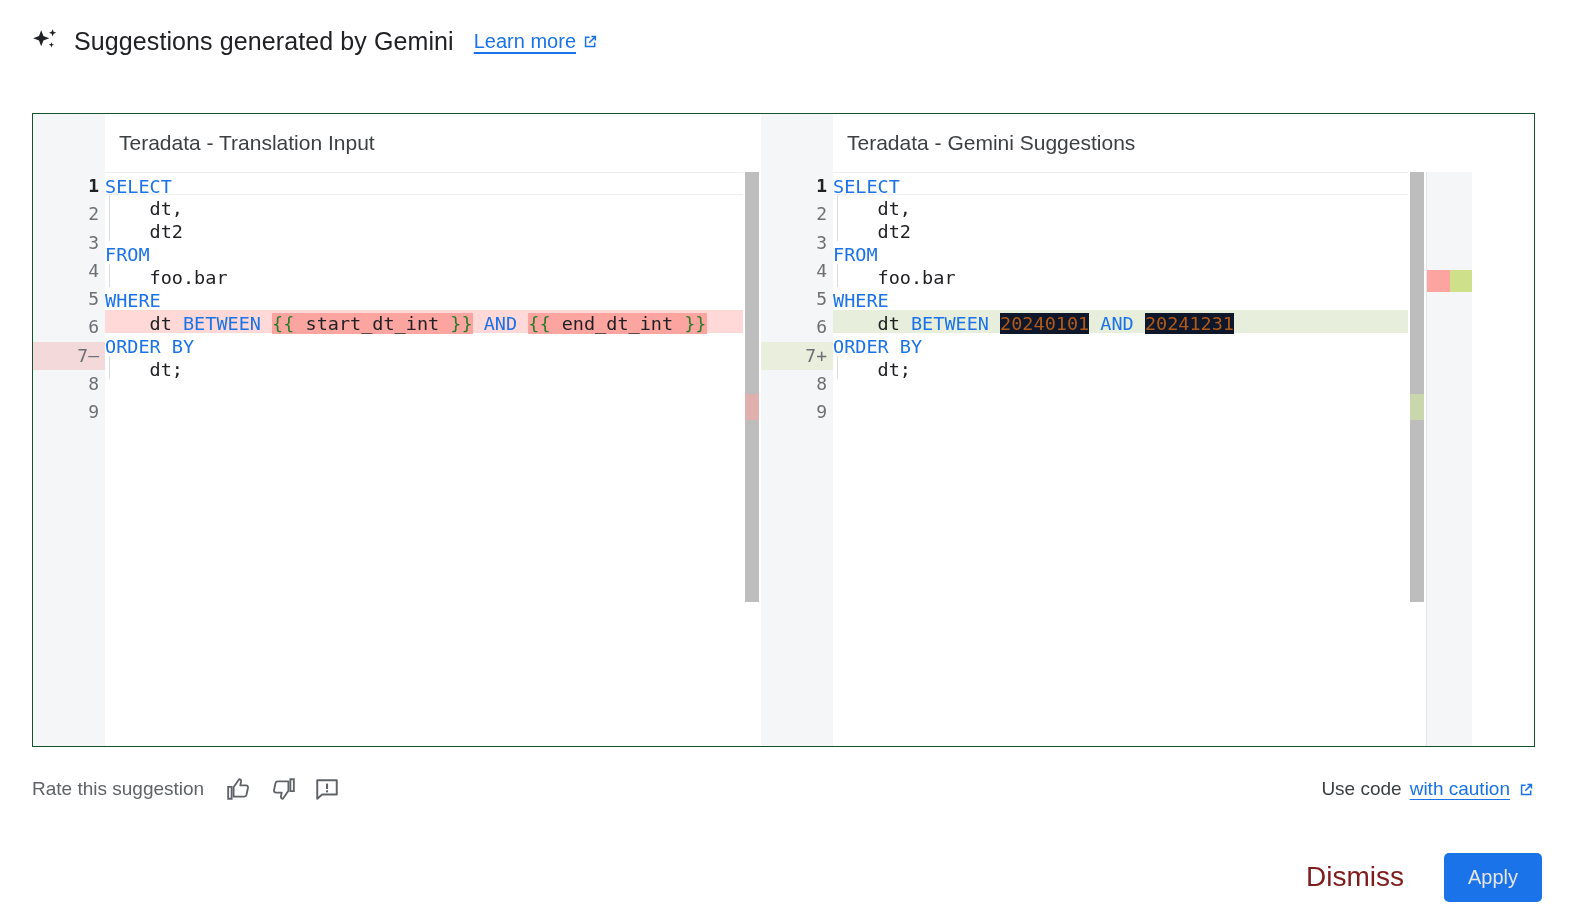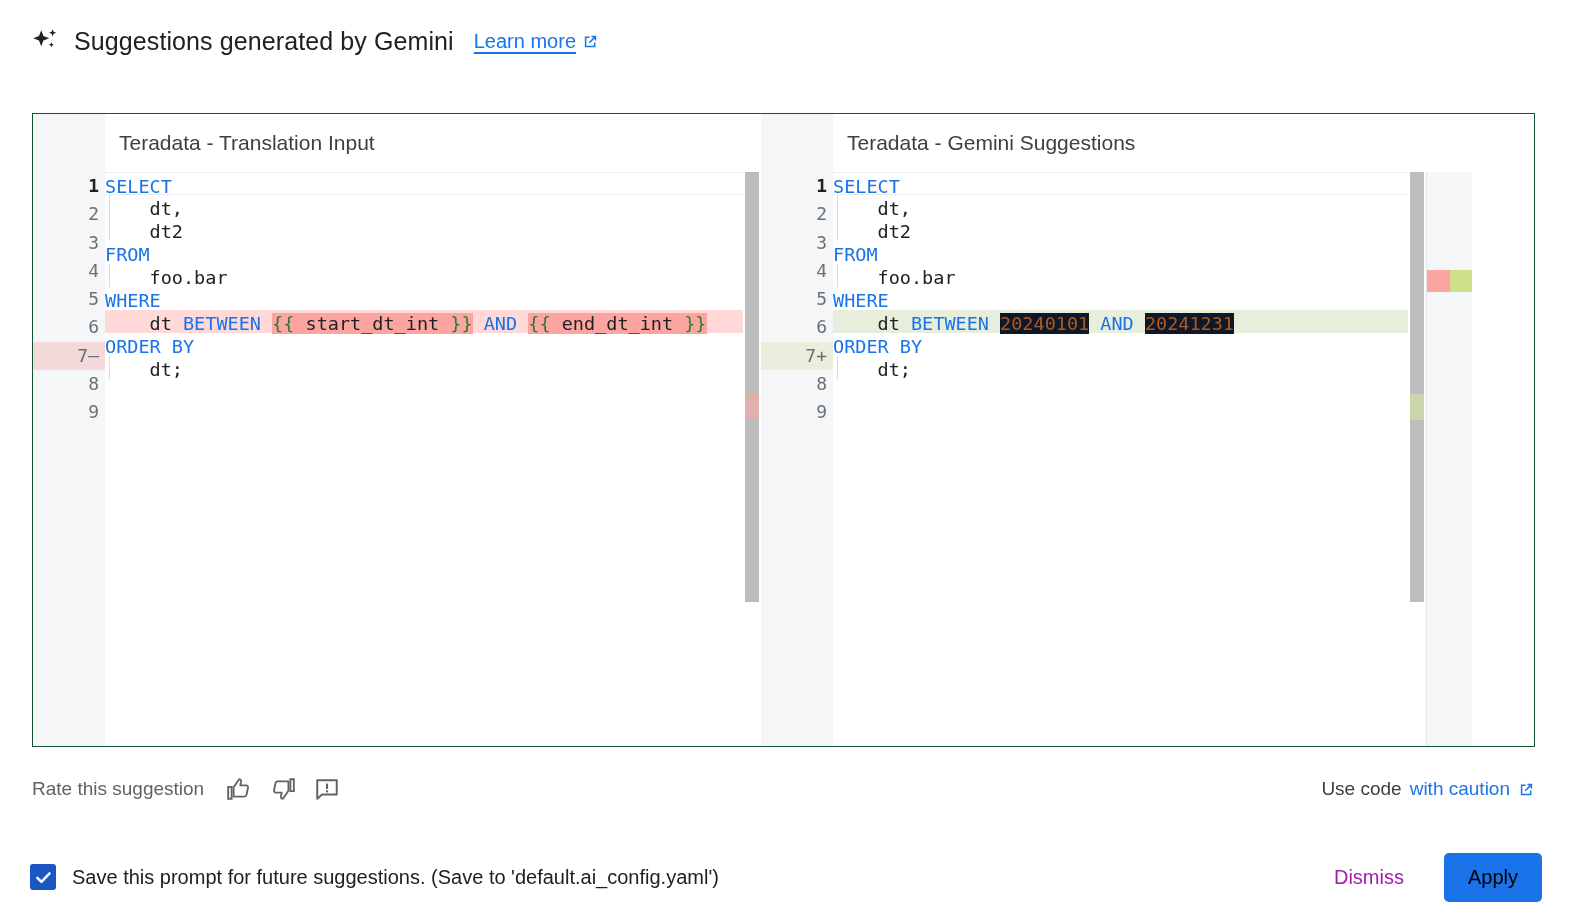--- a/index.html
+++ b/index.html
@@ -85,38 +85,38 @@
   }
   .ov-mark{position:absolute;height:22px;width:23px;}
 
   
   .rate-row{position:absolute;left:32px;top:768px;width:1503px;height:42px;display:flex;align-items:center;}
   .rate-label{font-size:19px;color:#5f6368;}
   .rate-icons{display:flex;align-items:center;gap:18px;margin-left:22px;}
   .ricon{width:26px;height:26px;display:block;cursor:pointer;}
   .use-code{margin-left:auto;display:flex;align-items:center;gap:8px;}
   .use-code-pre{font-size:19px;color:#3c4043;margin-left:40px;}
-  .use-code-link{font-size:19px;color:#1a73e8;text-underline-offset:4px;cursor:pointer;}
+  .use-code-link{font-size:19px;color:#1a73e8;text-decoration:underline;text-underline-offset:4px;cursor:pointer;}
 
   
   .bottom{position:absolute;left:0;top:836px;width:1574px;height:82px;display:flex;align-items:center;}
   .cb-wrap{display:flex;align-items:center;gap:16px;margin-left:30px;}
   .cb{
     width:26px;height:26px;border-radius:3px;background:#1a56c4;
     display:flex;align-items:center;justify-content:center;cursor:pointer;flex:0 0 26px;
   }
   .cb svg{width:19px;height:19px;display:block;}
   .cb-label{font-size:20px;color:#202124;white-space:nowrap;}
   .actions{margin-left:auto;display:flex;align-items:center;gap:26px;margin-right:32px;}
   .btn-text{
-    font-size:20px;color:#a21caf;background:none;border:none;padding:10px 14px;
+    font-size:28px;color:#7f1d1d;background:none;border:none;padding:10px 14px;
     font-family:"Liberation Sans",sans-serif;cursor:pointer;border-radius:4px;
   }
   .btn-primary{
-    font-size:20px;color:#000000;background:#1a73e8;border:none;
+    font-size:20px;color:#e5e5e5;background:#1a73e8;border:none;
     padding:13px 24px;border-radius:5px;font-family:"Liberation Sans",sans-serif;cursor:pointer;
   }
 </style>
 </head>
 <body>
 
 <div class="wrap">
 
   <div class="header">
     <span class="spark">
@@ -244,27 +244,19 @@
       <span class="ext-icon">
         <svg viewBox="0 0 18 18" width="17" height="17" aria-hidden="true">
           <path d="M3 3.8h5v1.6H4.6v8h8V10h1.6v5H3z" fill="#1a73e8"></path>
           <path d="M10 3h5v5h-1.6V5.7l-5.2 5.2-1.1-1.1 5.2-5.2H10z" fill="#1a73e8"></path>
         </svg>
       </span>
     </span>
   </div>
 
   <div class="bottom">
-    <div class="cb-wrap">
-      <span class="cb">
-        <svg viewBox="0 0 20 20" aria-hidden="true">
-          <path d="M3.5 10.4 L7.8 14.6 L16.4 5.6" fill="none" stroke="#ffffff" stroke-width="2.6" stroke-linecap="round" stroke-linejoin="round"></path>
-        </svg>
-      </span>
-      <span class="cb-label">Save this prompt for future suggestions. (Save to 'default.ai_config.yaml')</span>
-    </div>
     <div class="actions">
       <button class="btn-text">Dismiss</button>
       <button class="btn-primary">Apply</button>
     </div>
   </div>
 
 </div>
 
 </body></html>

